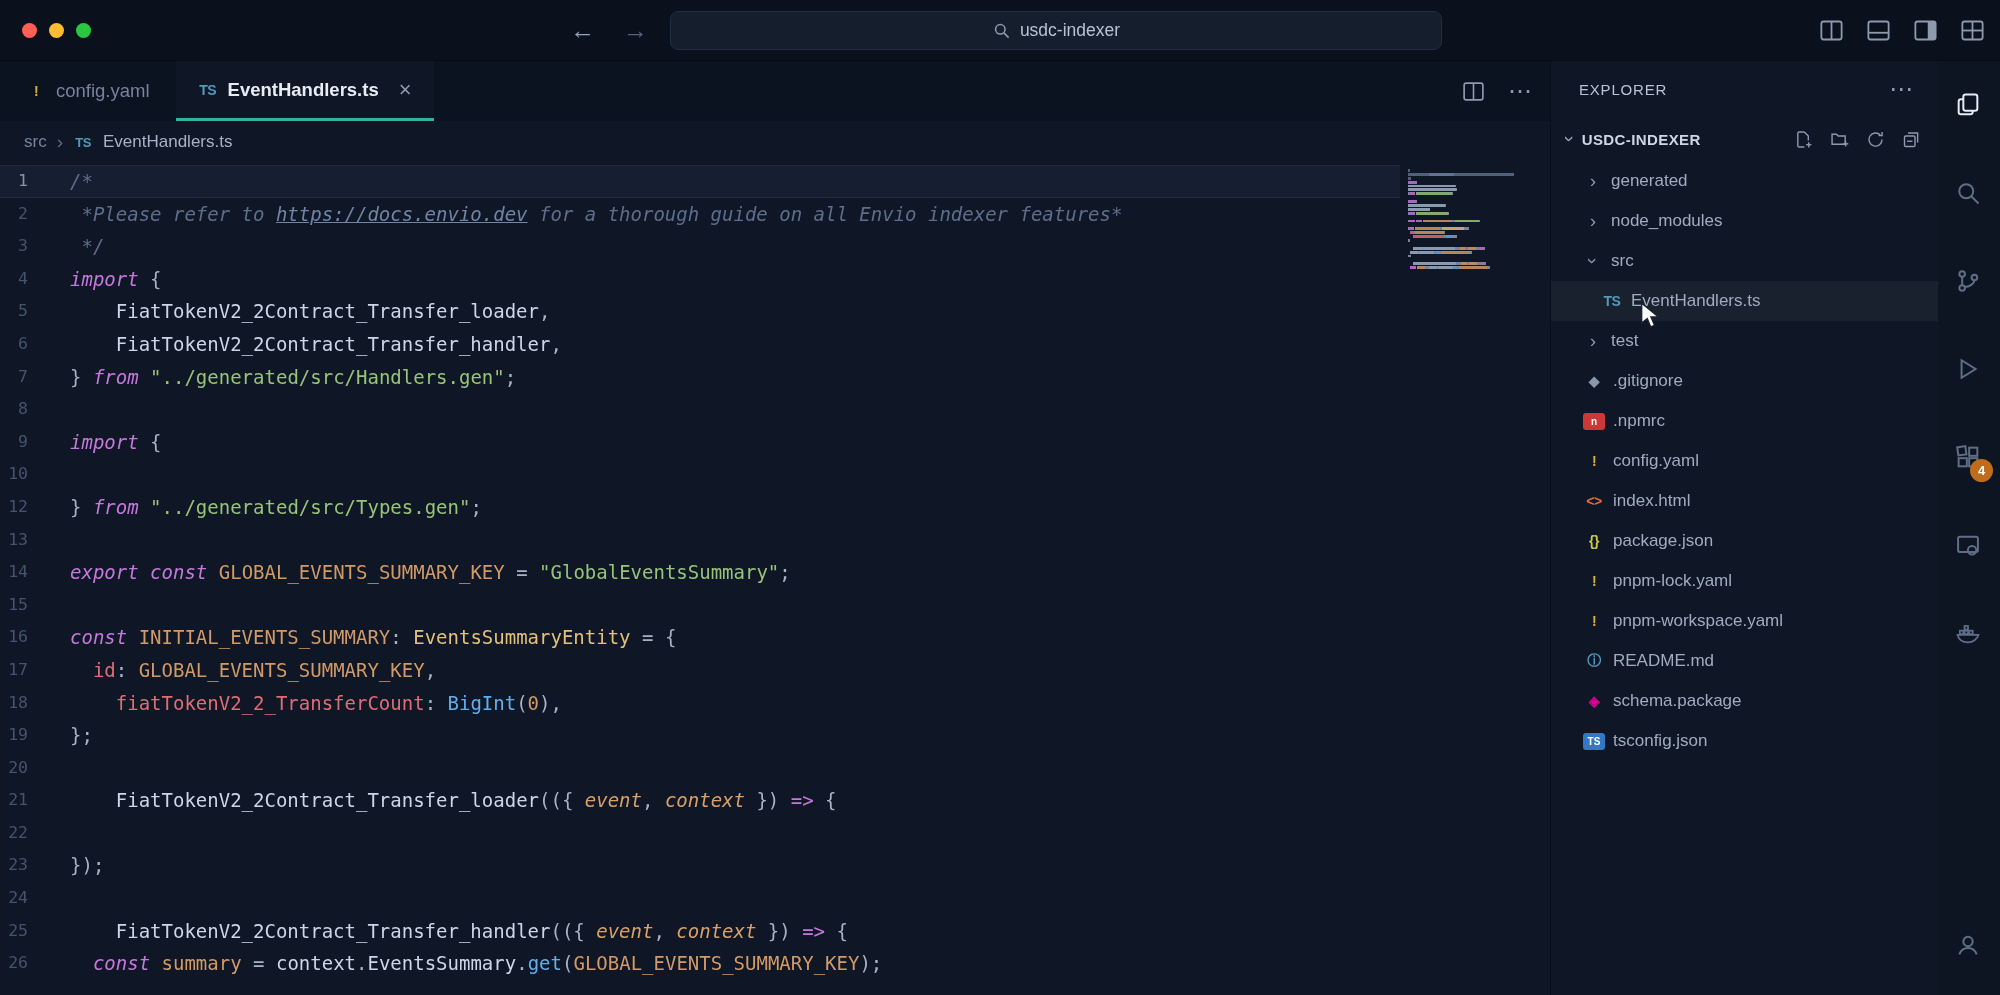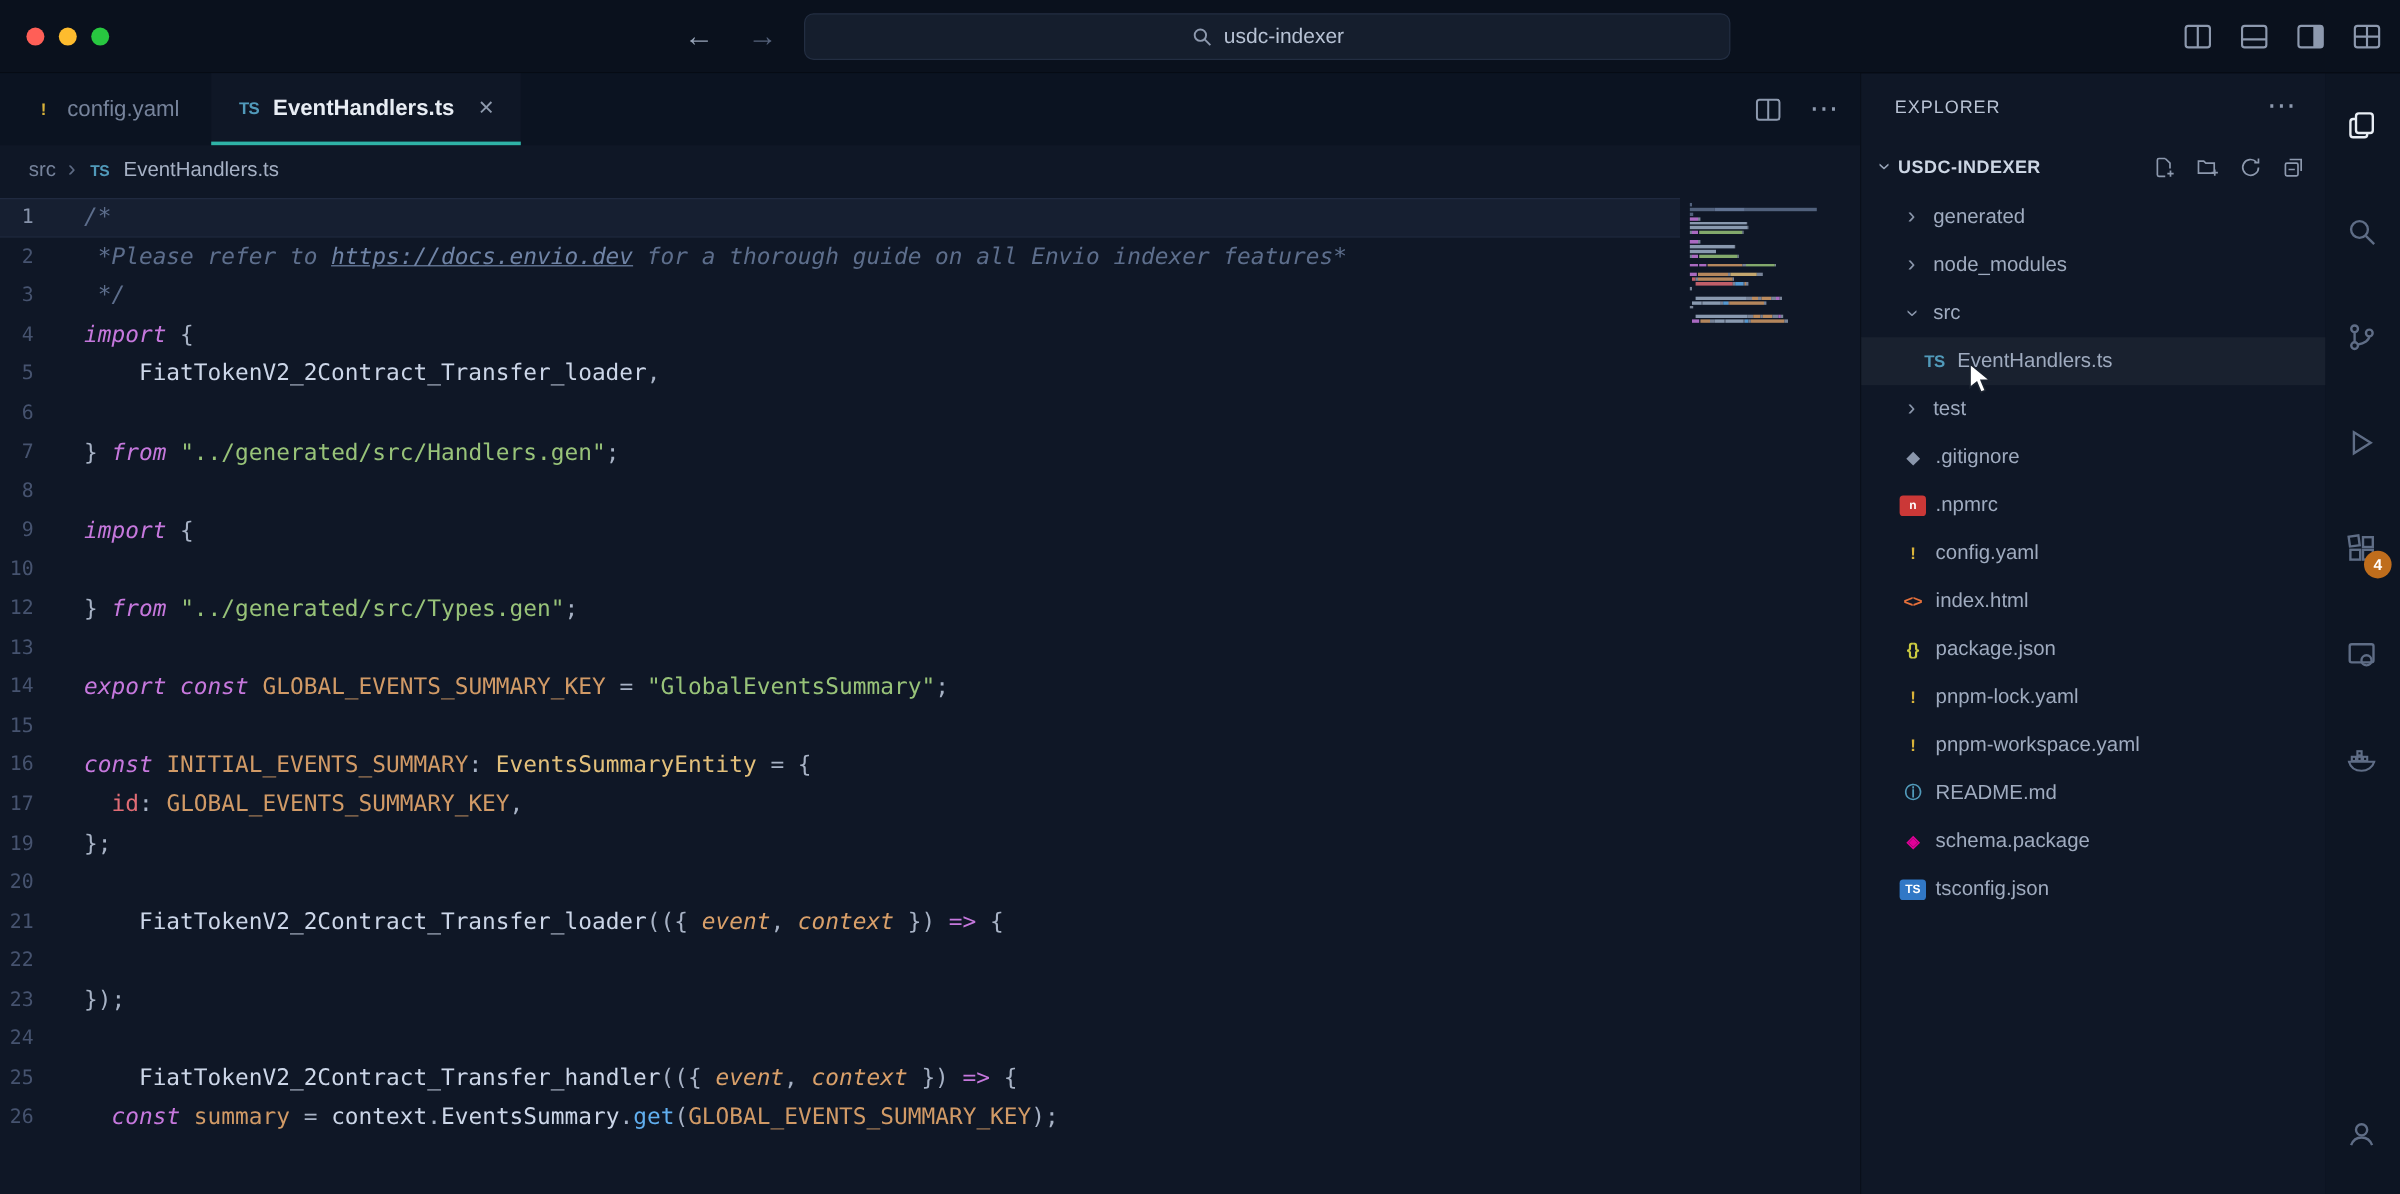--- a/index.html
+++ b/index.html
@@ -156,31 +156,32 @@
         <span class="file">EventHandlers.ts</span>
       </div>
 
       <div class="editor-body">
         <div class="code-area" id="code-area">
             <div class="code-line cur"><span class="ln">1</span><span class="lc"><span class="tk-cm">/*</span></span></div>
             <div class="code-line"><span class="ln">2</span><span class="lc"><span class="tk-cm"> *Please refer to </span><span class="tk-lk">https://docs.envio.dev</span><span class="tk-cm"> for a thorough guide on all Envio indexer features*</span></span></div>
             <div class="code-line"><span class="ln">3</span><span class="lc"><span class="tk-cm"> */</span></span></div>
             <div class="code-line"><span class="ln">4</span><span class="lc"><span class="tk-kw">import</span><span class="tk-pu"> {</span></span></div>
             <div class="code-line"><span class="ln">5</span><span class="lc"><span class="tk-id">    FiatTokenV2_2Contract_Transfer_loader</span><span class="tk-pu">,</span></span></div>
-            <div class="code-line"><span class="ln">6</span></div>
+            <div class="code-line"><span class="ln">6</span><span class="lc"><span class="tk-id">    FiatTokenV2_2Contract_Transfer_handler</span><span class="tk-pu">,</span></span></div>
             <div class="code-line"><span class="ln">7</span><span class="lc"><span class="tk-pu">} </span><span class="tk-kw">from</span><span class="tk-pu"> </span><span class="tk-st">"../generated/src/Handlers.gen"</span><span class="tk-pu">;</span></span></div>
             <div class="code-line"><span class="ln">8</span><span class="lc"></span></div>
             <div class="code-line"><span class="ln">9</span><span class="lc"><span class="tk-kw">import</span><span class="tk-pu"> {</span></span></div>
             <div class="code-line"><span class="ln">10</span></div>
             <div class="code-line"><span class="ln">12</span><span class="lc"><span class="tk-pu">} </span><span class="tk-kw">from</span><span class="tk-pu"> </span><span class="tk-st">"../generated/src/Types.gen"</span><span class="tk-pu">;</span></span></div>
             <div class="code-line"><span class="ln">13</span><span class="lc"></span></div>
             <div class="code-line"><span class="ln">14</span><span class="lc"><span class="tk-kw">export</span><span class="tk-pu"> </span><span class="tk-kw">const</span><span class="tk-pu"> </span><span class="tk-cs">GLOBAL_EVENTS_SUMMARY_KEY</span><span class="tk-pu"> = </span><span class="tk-st">"GlobalEventsSummary"</span><span class="tk-pu">;</span></span></div>
             <div class="code-line"><span class="ln">15</span><span class="lc"></span></div>
             <div class="code-line"><span class="ln">16</span><span class="lc"><span class="tk-kw">const</span><span class="tk-pu"> </span><span class="tk-cs">INITIAL_EVENTS_SUMMARY</span><span class="tk-pu">: </span><span class="tk-ty">EventsSummaryEntity</span><span class="tk-pu"> = {</span></span></div>
             <div class="code-line"><span class="ln">17</span><span class="lc"><span class="tk-pu">  </span><span class="tk-pr">id</span><span class="tk-pu">: </span><span class="tk-cs">GLOBAL_EVENTS_SUMMARY_KEY</span><span class="tk-pu">,</span></span></div>
+            <div class="code-line"><span class="ln">18</span><span class="lc"><span class="tk-pu">    </span><span class="tk-pr">fiatTokenV2_2_TransferCount</span><span class="tk-pu">: </span><span class="tk-fn">BigInt</span><span class="tk-pu">(</span><span class="tk-nm">0</span><span class="tk-pu">),</span></span></div>
             <div class="code-line"><span class="ln">19</span><span class="lc"><span class="tk-pu">};</span></span></div>
             <div class="code-line"><span class="ln">20</span><span class="lc"></span></div>
             <div class="code-line"><span class="ln">21</span><span class="lc"><span class="tk-pu">    </span><span class="tk-id">FiatTokenV2_2Contract_Transfer_loader</span><span class="tk-pu">(({ </span><span class="tk-pm">event</span><span class="tk-pu">, </span><span class="tk-pm">context</span><span class="tk-pu"> }) </span><span class="tk-kw">=&gt;</span><span class="tk-pu"> {</span></span></div>
             <div class="code-line"><span class="ln">22</span></div>
             <div class="code-line"><span class="ln">23</span><span class="lc"><span class="tk-pu">});</span></span></div>
             <div class="code-line"><span class="ln">24</span><span class="lc"></span></div>
             <div class="code-line"><span class="ln">25</span><span class="lc"><span class="tk-pu">    </span><span class="tk-id">FiatTokenV2_2Contract_Transfer_handler</span><span class="tk-pu">(({ </span><span class="tk-pm">event</span><span class="tk-pu">, </span><span class="tk-pm">context</span><span class="tk-pu"> }) </span><span class="tk-kw">=&gt;</span><span class="tk-pu"> {</span></span></div>
             <div class="code-line"><span class="ln">26</span><span class="lc"><span class="tk-pu">  </span><span class="tk-kw">const</span><span class="tk-pu"> </span><span class="tk-cs">summary</span><span class="tk-pu"> = </span><span class="tk-id">context</span><span class="tk-pu">.</span><span class="tk-id">EventsSummary</span><span class="tk-pu">.</span><span class="tk-fn">get</span><span class="tk-pu">(</span><span class="tk-cs">GLOBAL_EVENTS_SUMMARY_KEY</span><span class="tk-pu">);</span></span></div>
           </div>
         <div class="minimap" id="minimap">

